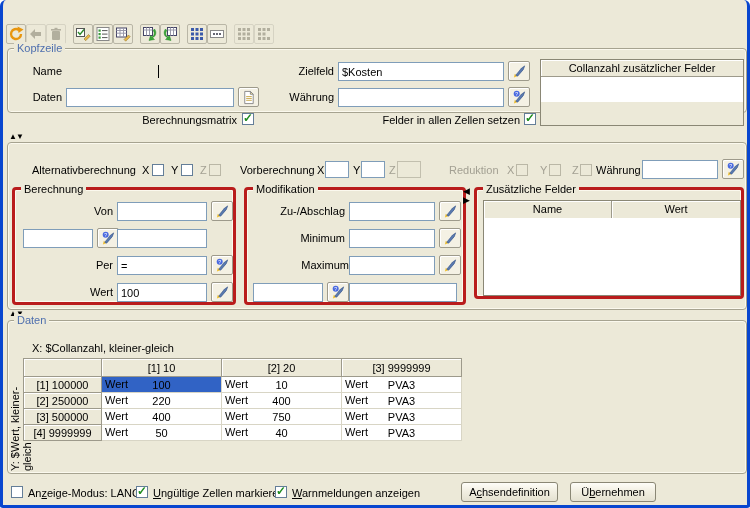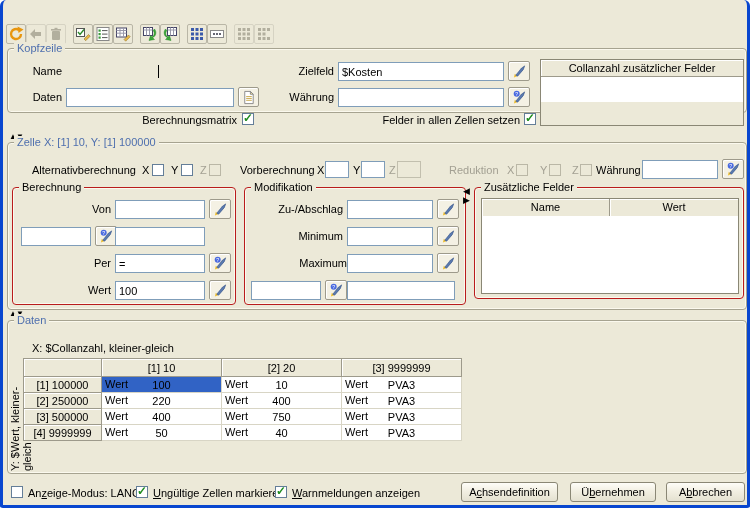--- a/index.html
+++ b/index.html
@@ -20,21 +20,21 @@
   .toolbar { position:absolute; left:0; top:22px; width:744px; height:24px; }
   .tbtn { position:absolute; top:2px; width:20px; height:20px; background:#ece9d8;
     border:1px solid #b9b6a6; border-radius:2px; display:flex; align-items:center; justify-content:center; padding:0; }
   .tbtn.dis { border-color:#d6d3c3; }
   .tbtn svg { width:16px; height:16px; }
   
   .group { position:absolute; border:1px solid #a6a390; border-radius:4px;
            box-shadow: inset 0 0 0 1px #fbf9ee; }
   .gtitle { position:absolute; top:-7px; left:6px; background:#ece9d8; padding:0 3px;
             font-size:11px; color:#4e6fae; line-height:13px; white-space:nowrap; }
-  .sgroup { position:absolute; border:1px solid #b91c1c; border-radius:4px;
+  .sgroup { position:absolute; border:3px solid #b91c1c; border-radius:4px;
             box-shadow: inset 0 0 0 1px #fbf9ee; }
   .sgroup > .gtitle { color:#000; }
   
   .lbl { position:absolute; font-size:11px; line-height:13px; white-space:nowrap; color:#000; }
   .lbl.r { text-align:right; }
   .lbl.dis { color:#a3a093; }
   .tf { position:absolute; height:19px; border:1px solid #7f9db9; background:#fff;
         font:11px "Liberation Sans",sans-serif; padding:1px 3px; }
   .tf.small { height:17px; }
   .tf.dis { background:#ece9d8; border-color:#c2bfae; }
@@ -245,21 +245,20 @@
 
     <div class="defpanel" style="left:532px; top:10px; width:204px; height:67px;">
       <div class="defhead">Collanzahl zusätzlicher Felder</div>
       <div class="defbody"></div>
     </div>
   </div>
 
   <div class="divider" style="left:6px; top:133px;">▲▼</div>
 
   <div class="group" style="left:4px; top:142px; width:740px; height:168px;">
-    <span class="gtitle">Zelle X: [1] 10, Y: [1] 100000</span>
 
     <span class="lbl" style="left:24px; top:21px;">Alternativberechnung</span>
     <span class="lbl" style="left:134px; top:21px;">X</span>
     <span class="cb" style="left:144px; top:21px;"></span>
     <span class="lbl" style="left:163px; top:21px;">Y</span>
     <span class="cb" style="left:173px; top:21px;"></span>
     <span class="lbl dis" style="left:192px; top:21px;">Z</span>
     <span class="cb dis" style="left:201px; top:21px;"></span>
 
     <span class="lbl" style="left:232px; top:21px;">Vorberechnung</span>
@@ -461,15 +460,14 @@
 
   <span class="cb" style="left:8px; top:486px;"></span>
   <span class="lbl" style="left:25px; top:487px;"><span>An</span><u>z</u><span>eige-Modus: LANG</span></span>
   <span class="cb checked" style="left:133px; top:486px;"></span>
   <span class="lbl" style="left:150px; top:487px;"><span></span><u>U</u><span>ngültige Zellen markieren</span></span>
   <span class="cb checked" style="left:272px; top:486px;"></span>
   <span class="lbl" style="left:289px; top:487px;"><span></span><u>W</u><span>arnmeldungen anzeigen</span></span>
 
   <button class="btn" style="left:458px; top:482px; width:97px;"><span>A</span><u>c</u><span>hsendefinition</span></button>
   <button class="btn" style="left:567px; top:482px; width:86px;"><span>Ü</span><u>b</u><span>ernehmen</span></button>
-  <button class="btn" style="left:663px; top:482px; width:79px;"><span>A</span><u>b</u><span>brechen</span></button>
 
 </div>
 
 </body></html>

